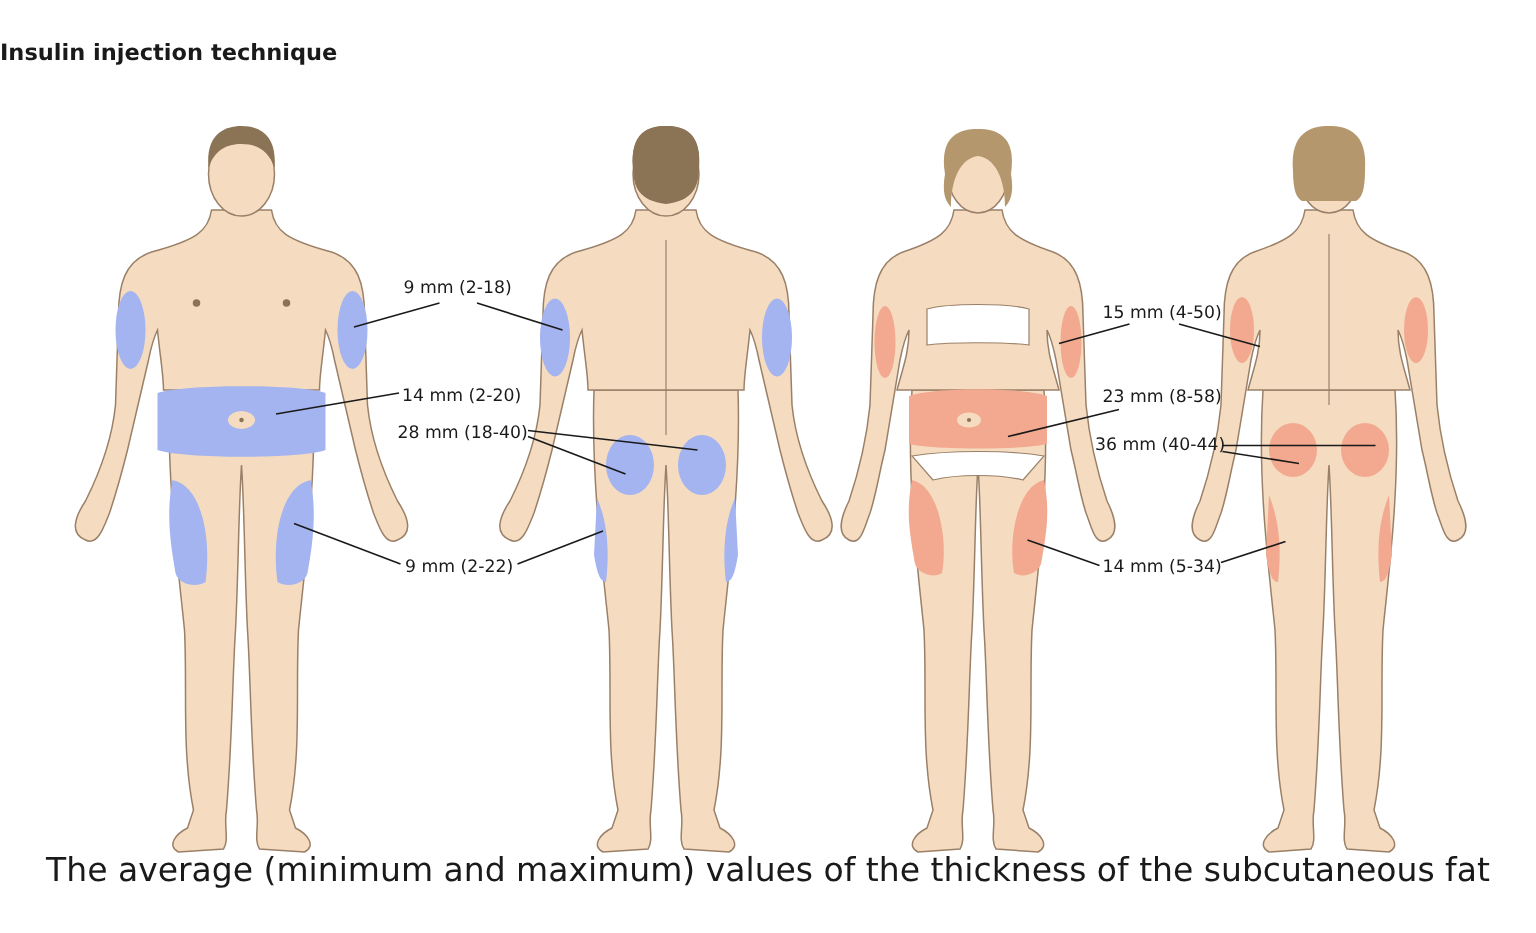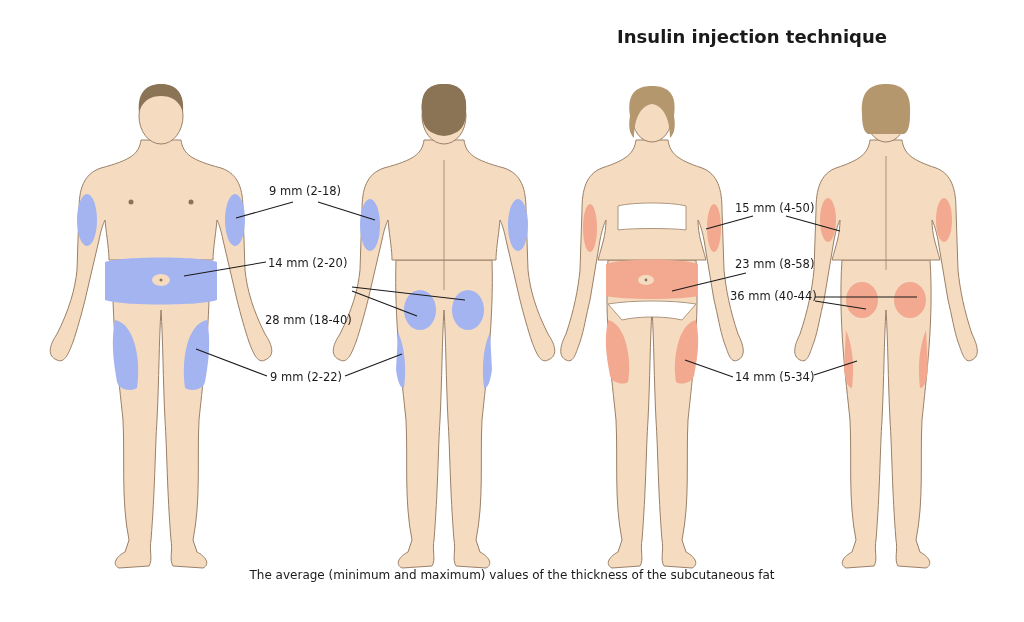--- a/index.html
+++ b/index.html
@@ -1,18 +1,18 @@
 <!DOCTYPE html>
 <html><head>
 <meta charset="utf-8">
 <style>
   html, body { margin: 0; padding: 0; background: #ffffff; }
   body { width: 1024px; height: 622px; position: relative; overflow: hidden; font-family: "DejaVu Sans", sans-serif; }
-  .title { position: absolute; left: 0; width: 887px; top: 26px; text-align: right; font-size: 18px; font-weight: bold; color: #1a1a1a; }
-  .caption { position: absolute; left: 0; width: 1024px; top: 568px; text-align: center; font-size: 12px; color: #1a1a1a; }
+  .title { position: absolute; left: 0; width: 887px; top: 26px; text-align: left; font-size: 15px; font-weight: bold; color: #1a1a1a; }
+  .caption { position: absolute; left: 0; width: 1024px; top: 568px; text-align: center; font-size: 22px; color: #1a1a1a; }
   .label { position: absolute; font-size: 11.5px; color: #1a1a1a; white-space: nowrap; }
   svg.art { position: absolute; left: 0; top: 0; }
 </style>
 </head>
 <body>
 
 <div class="title">Insulin injection technique</div>
 
 <svg class="art" width="1024" height="622" viewBox="0 0 1024 622">
   <defs>
@@ -96,20 +96,20 @@
     <line x1="672" y1="291" x2="746" y2="273"></line>
     <line x1="815" y1="297" x2="917" y2="297"></line>
     <line x1="815" y1="301" x2="866" y2="309"></line>
     <line x1="685" y1="360" x2="733" y2="377"></line>
     <line x1="814" y1="375" x2="857" y2="361"></line>
   </g>
 </svg>
 
 <div class="label" style="left:269px;top:184px;text-align:right;">9 mm (2-18)</div>
 <div class="label" style="left:268px;top:256px;">14 mm (2-20)</div>
-<div class="label" style="left:265px;top:281px;margin-top:32px;">28 mm (18-40)</div>
+<div class="label" style="left:265px;top:281px;">28 mm (18-40)</div>
 <div class="label" style="left:270px;top:370px;">9 mm (2-22)</div>
 <div class="label" style="left:735px;top:201px;">15 mm (4-50)</div>
 <div class="label" style="left:735px;top:257px;">23 mm (8-58)</div>
 <div class="label" style="left:730px;top:289px;">36 mm (40-44)</div>
 <div class="label" style="left:735px;top:370px;">14 mm (5-34)</div>
 
 <div class="caption">The average (minimum and maximum) values of the thickness of the subcutaneous fat</div>
 
 </body></html>

